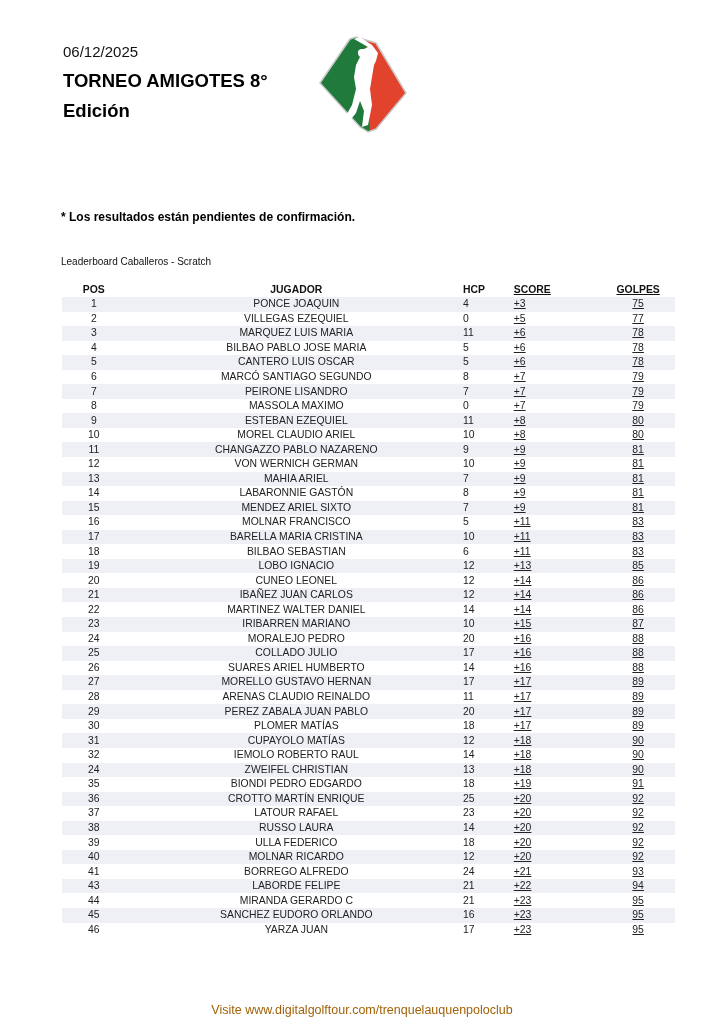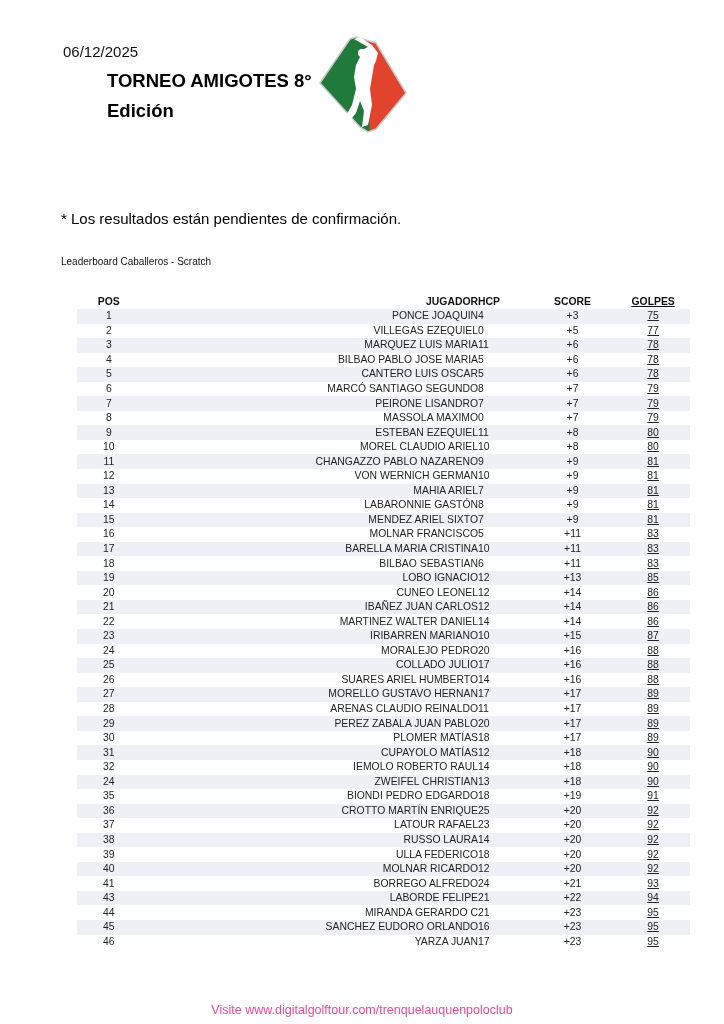--- a/index.html
+++ b/index.html
@@ -1,40 +1,40 @@
 <!DOCTYPE html>
 <html><head>
   <meta charset="utf-8">
   <style>
     html, body { margin: 0; padding: 0; background: #ffffff; }
     body {
       width: 724px; height: 1024px; position: relative; overflow: hidden;
       font-family: "Liberation Sans", sans-serif; color: #000;
     }
     .date { position: absolute; left: 63px; top: 43px; font-size: 15px; color: #111; }
-    .title { position: absolute; left: 63px; top: 66px; font-size: 18.5px; font-weight: bold; line-height: 30px; color: #000; margin-left: 44px; }
+    .title { position: absolute; left: 63px; top: 66px; font-size: 18.5px; font-weight: bold; line-height: 30px; color: #000; }
     .logo { position: absolute; left: 316px; top: 31px; width: 98px; height: 104px; }
-    .note { position: absolute; left: 61px; top: 210px; font-size: 15px; font-weight: normal; color: #000; }
+    .note { position: absolute; left: 61px; top: 210px; font-size: 12px; font-weight: bold; color: #000; }
     .lb-title { position: absolute; left: 61px; top: 256px; font-size: 10px; color: #111; }
     table.board {
-      position: absolute; left: 77px; top: 282px; width: 613px;
-      border-collapse: collapse; font-size: 10.4px; color: #222; margin-top: 12px;
+      position: absolute; left: 62px; top: 282px; width: 613px;
+      border-collapse: collapse; font-size: 10.4px; color: #222;
     }
     table.board th {
       font-weight: bold; color: #111; height: 15px; padding: 0; font-size: 10.4px;
     }
     table.board td { height: 14.55px; padding: 0; line-height: 14px; }
     table.board tbody tr:nth-child(odd) td { background: #eef0f6; }
     .c-pos { width: 64px; text-align: center; }
-    .c-name { width: 336px; text-align: right; padding-left: 4px !important; }
+    .c-name { width: 336px; text-align: center; padding-left: 4px !important; }
     .c-hcp { width: 51px; text-align: left; }
-    .c-score { width: 88px; text-align: center; }
+    .c-score { width: 88px; text-align: left; text-decoration: underline; }
     .c-golpes { width: 74px; text-align: center; text-decoration: underline; }
     th.c-name { padding-left: 4px !important; }
-    .footer { position: absolute; left: 0; width: 724px; top: 1003px; text-align: center; font-size: 12.5px; color: #ec4899; }
+    .footer { position: absolute; left: 0; width: 724px; top: 1003px; text-align: center; font-size: 12.5px; color: #a16207; }
   </style>
 </head>
 <body>
 
 <div class="date">06/12/2025</div>
 <div class="title">
   <div>TORNEO AMIGOTES 8°</div>
   <div>Edición</div>
 </div>
 

